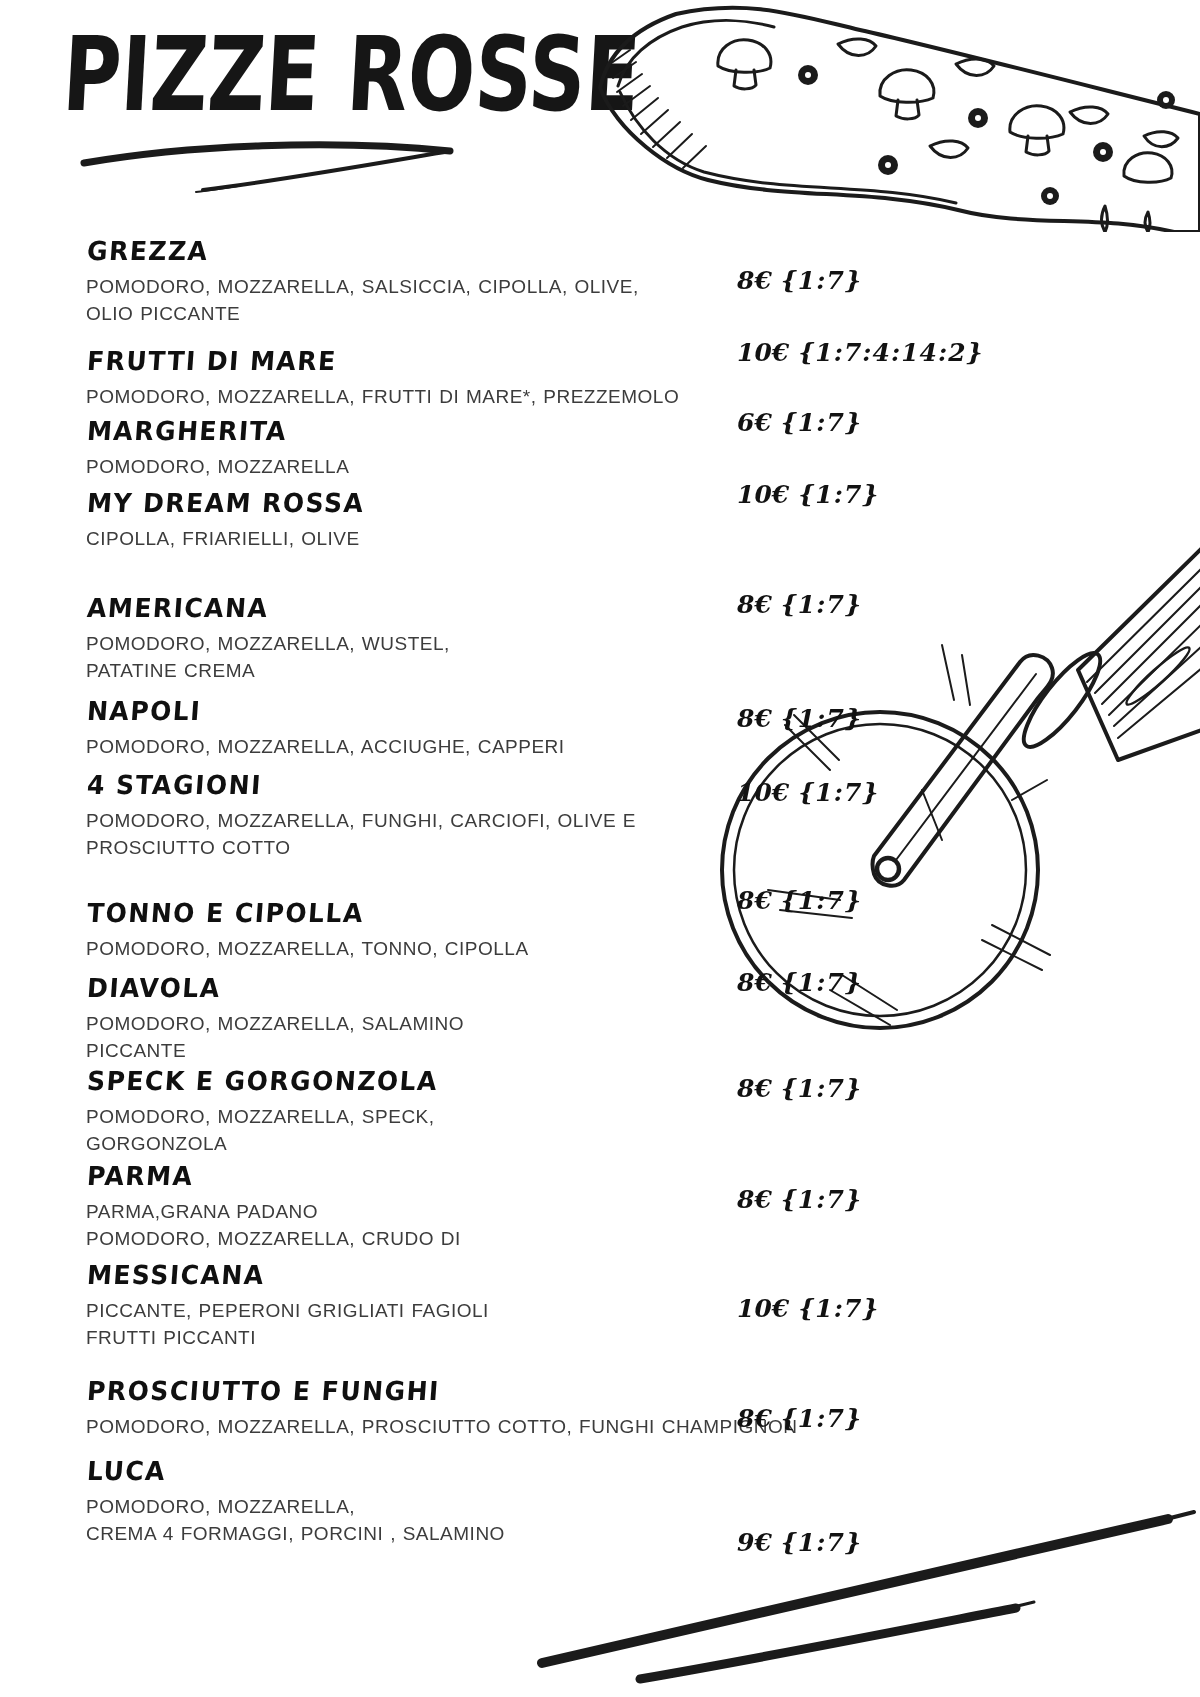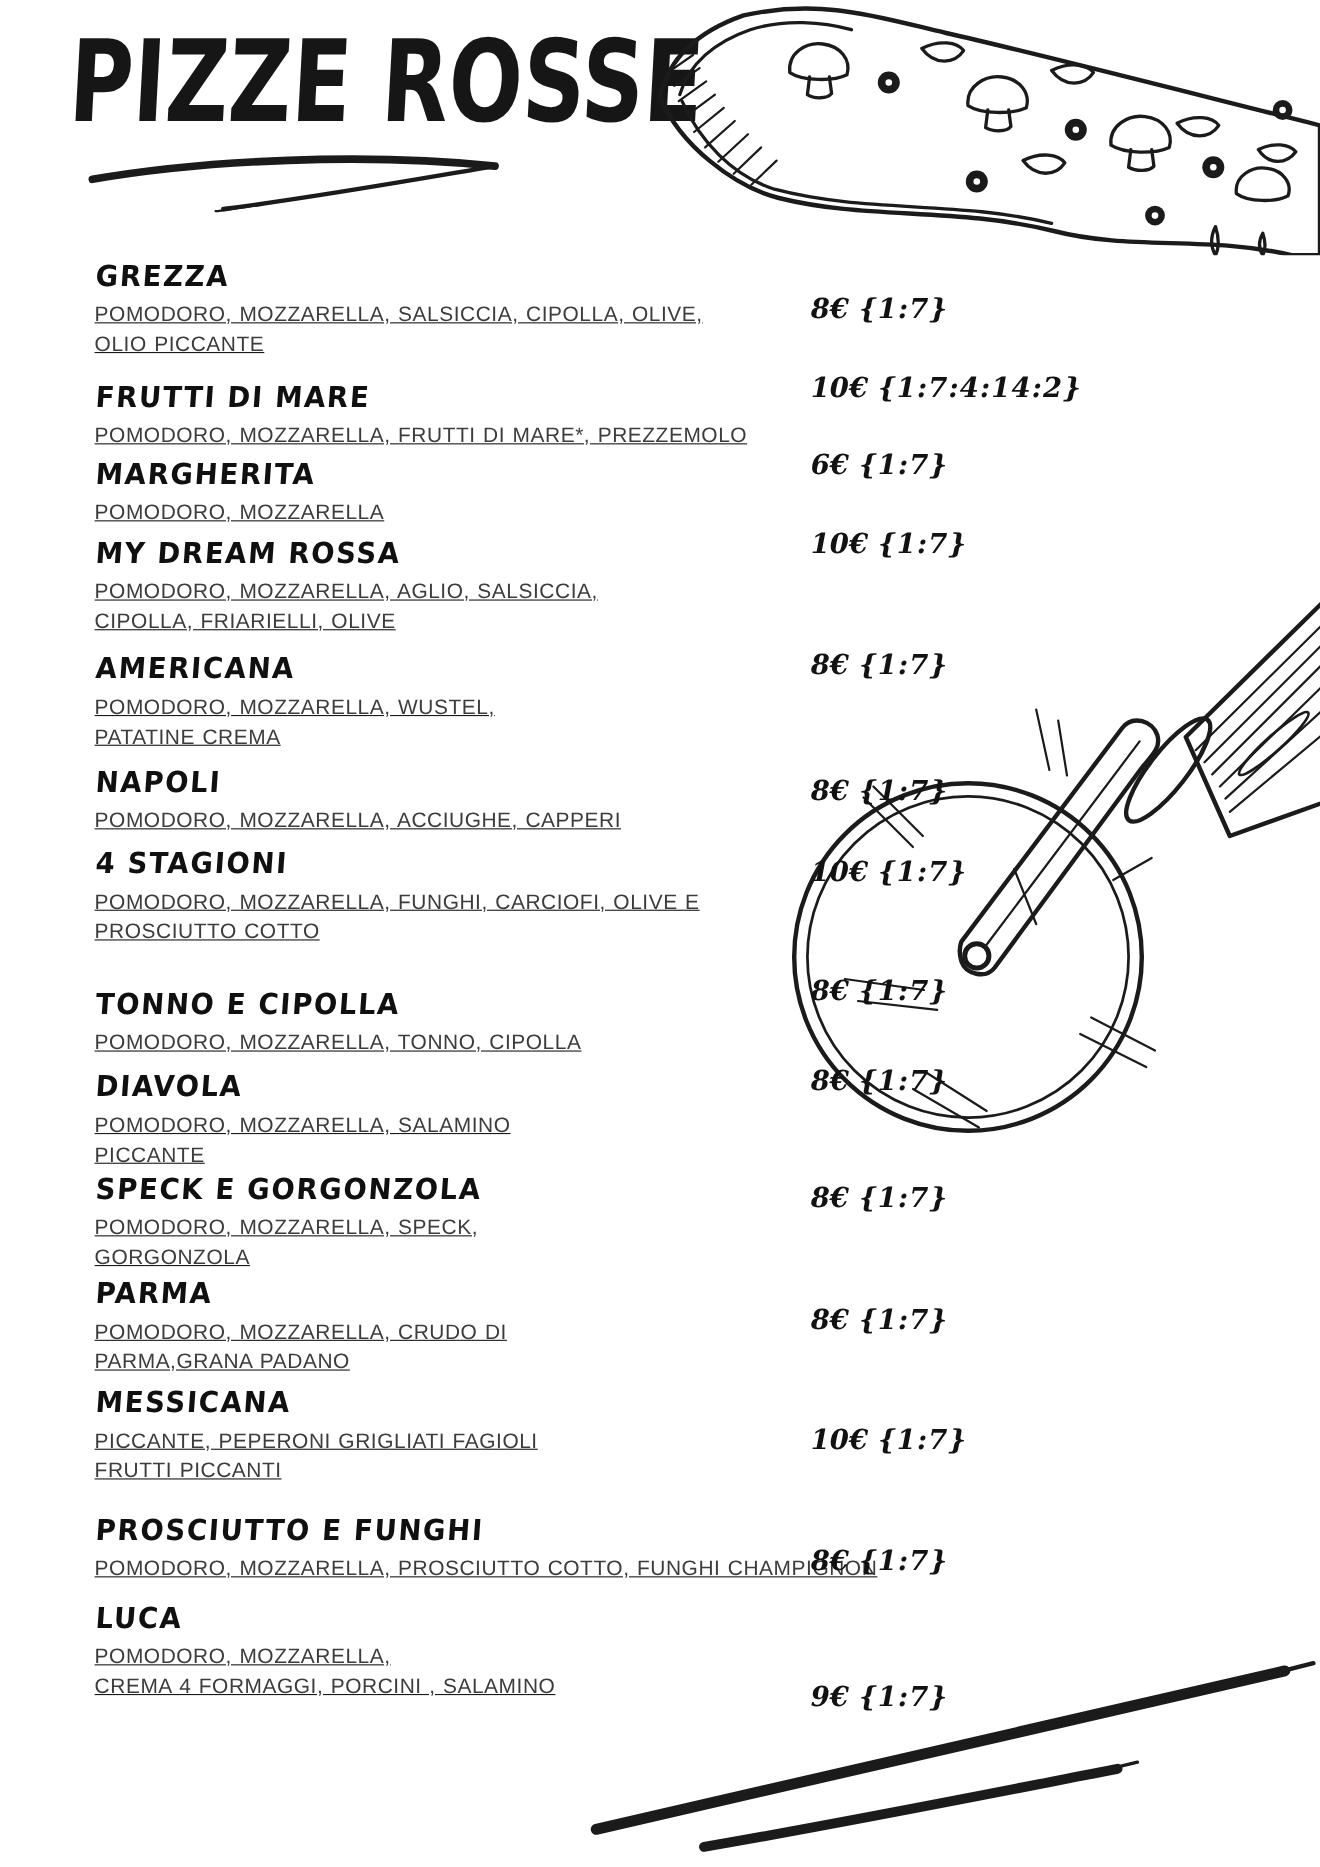--- a/index.html
+++ b/index.html
@@ -22,21 +22,21 @@
   .bottom-strokes{position:absolute;left:518px;top:1495px;}
   svg .ink{stroke:#1b1b1b;fill:none;stroke-linecap:round;stroke-linejoin:round;}
   
   .menu-list{position:absolute;inset:0;}
   .item{position:absolute;left:86px;width:690px;}
   .item-name{
     margin:0;font-family:"DejaVu Sans",sans-serif;font-weight:900;font-size:25px;line-height:1.1;
     color:#101010;letter-spacing:1.5px;transform:skewX(-4deg) scaleY(1.05);transform-origin:left bottom;
     white-space:nowrap;
   }
-  .item-desc{margin-top:7px;text-decoration:underline;}
+  .item-desc{margin-top:7px;}
   .desc-line{
     font-size:19px;line-height:27px;color:#3c3c3c;letter-spacing:0.5px;word-spacing:1px;white-space:nowrap;
   }
   .price{
     position:absolute;left:651px;top:0;white-space:nowrap;z-index:5;
     font-family:"DejaVu Serif",serif;font-style:italic;font-weight:bold;font-size:25px;color:#121212;
   }
   .price .allerg{margin-left:9px;letter-spacing:1px;}
   
   .item:nth-of-type(1){top:238px}  .item:nth-of-type(1) .price{top:28px}
@@ -210,21 +210,20 @@
           <div class="desc-line">POMODORO, MOZZARELLA</div>
         </div>
     <div class="price">
       <span>6€</span><span class="allerg">{1:7}</span>
     </div>
   </div>
 
   <div class="item">
     <h3 class="item-name">MY DREAM ROSSA</h3>
     <div class="item-desc">
-          <div class="desc-line">POMODORO, MOZZARELLA, AGLIO, SALSICCIA,</div>
           <div class="desc-line">CIPOLLA, FRIARIELLI, OLIVE</div>
         </div>
     <div class="price">
       <span>10€</span><span class="allerg">{1:7}</span>
     </div>
   </div>
 
   <div class="item">
     <h3 class="item-name">AMERICANA</h3>
     <div class="item-desc">
@@ -285,22 +284,22 @@
           <div class="desc-line">GORGONZOLA</div>
         </div>
     <div class="price">
       <span>8€</span><span class="allerg">{1:7}</span>
     </div>
   </div>
 
   <div class="item">
     <h3 class="item-name">PARMA</h3>
     <div class="item-desc">
+          <div class="desc-line">PARMA,GRANA PADANO</div>
           <div class="desc-line">POMODORO, MOZZARELLA, CRUDO DI</div>
-          <div class="desc-line">PARMA,GRANA PADANO</div>
         </div>
     <div class="price">
       <span>8€</span><span class="allerg">{1:7}</span>
     </div>
   </div>
 
   <div class="item">
     <h3 class="item-name">MESSICANA</h3>
     <div class="item-desc">
           <div class="desc-line">PICCANTE, PEPERONI GRIGLIATI FAGIOLI</div>

